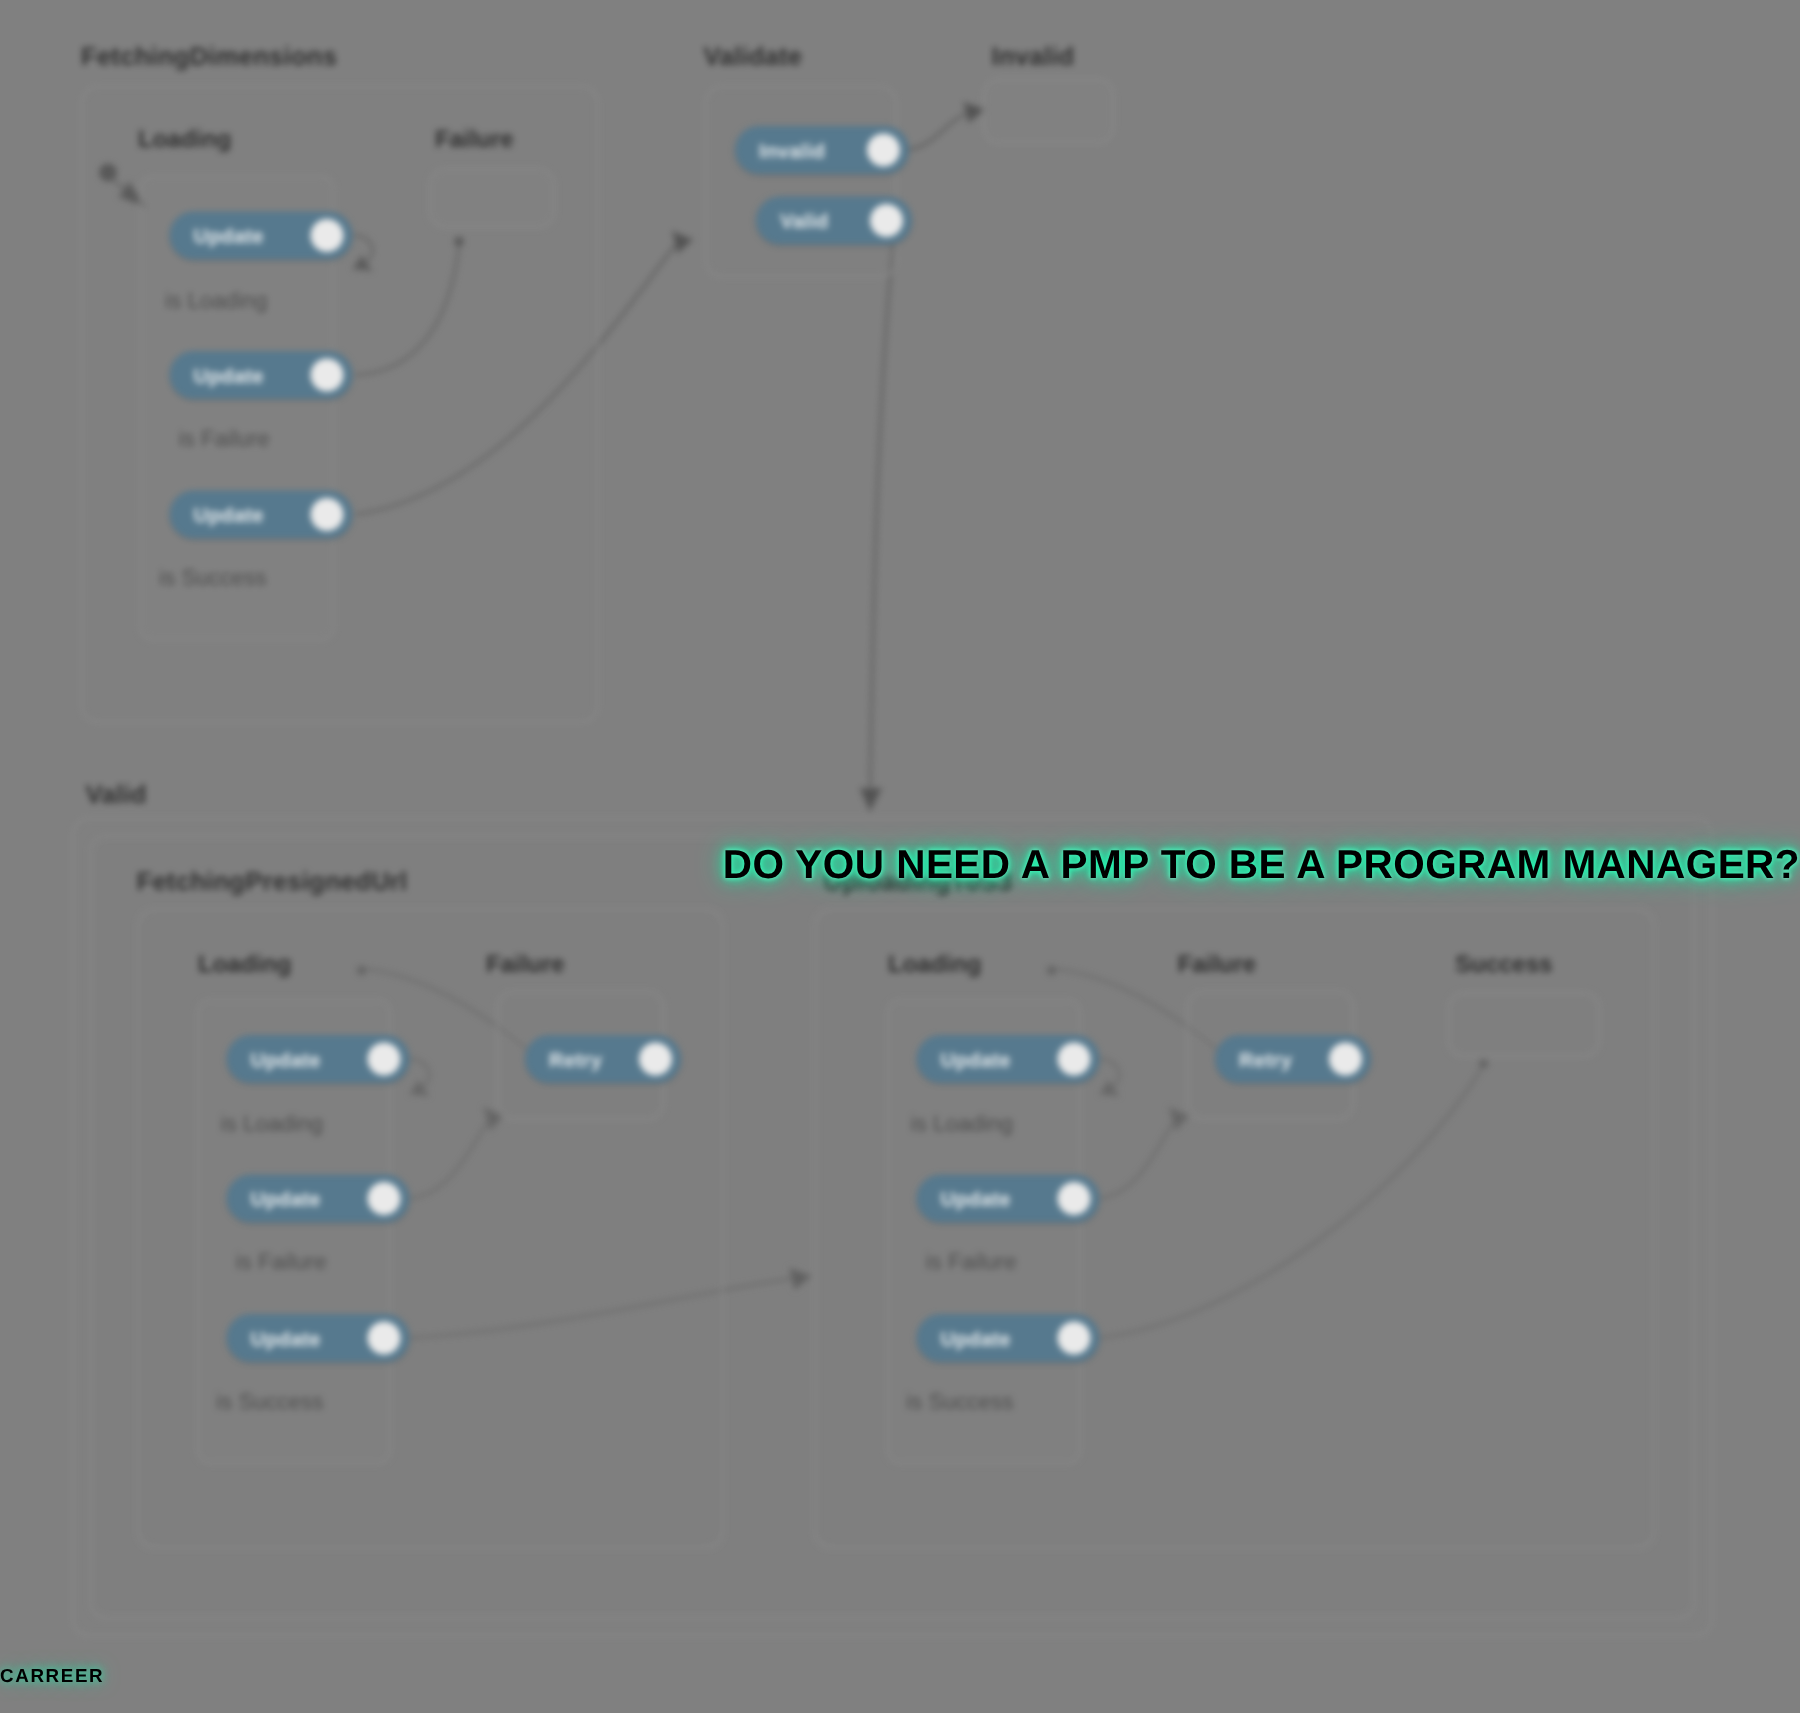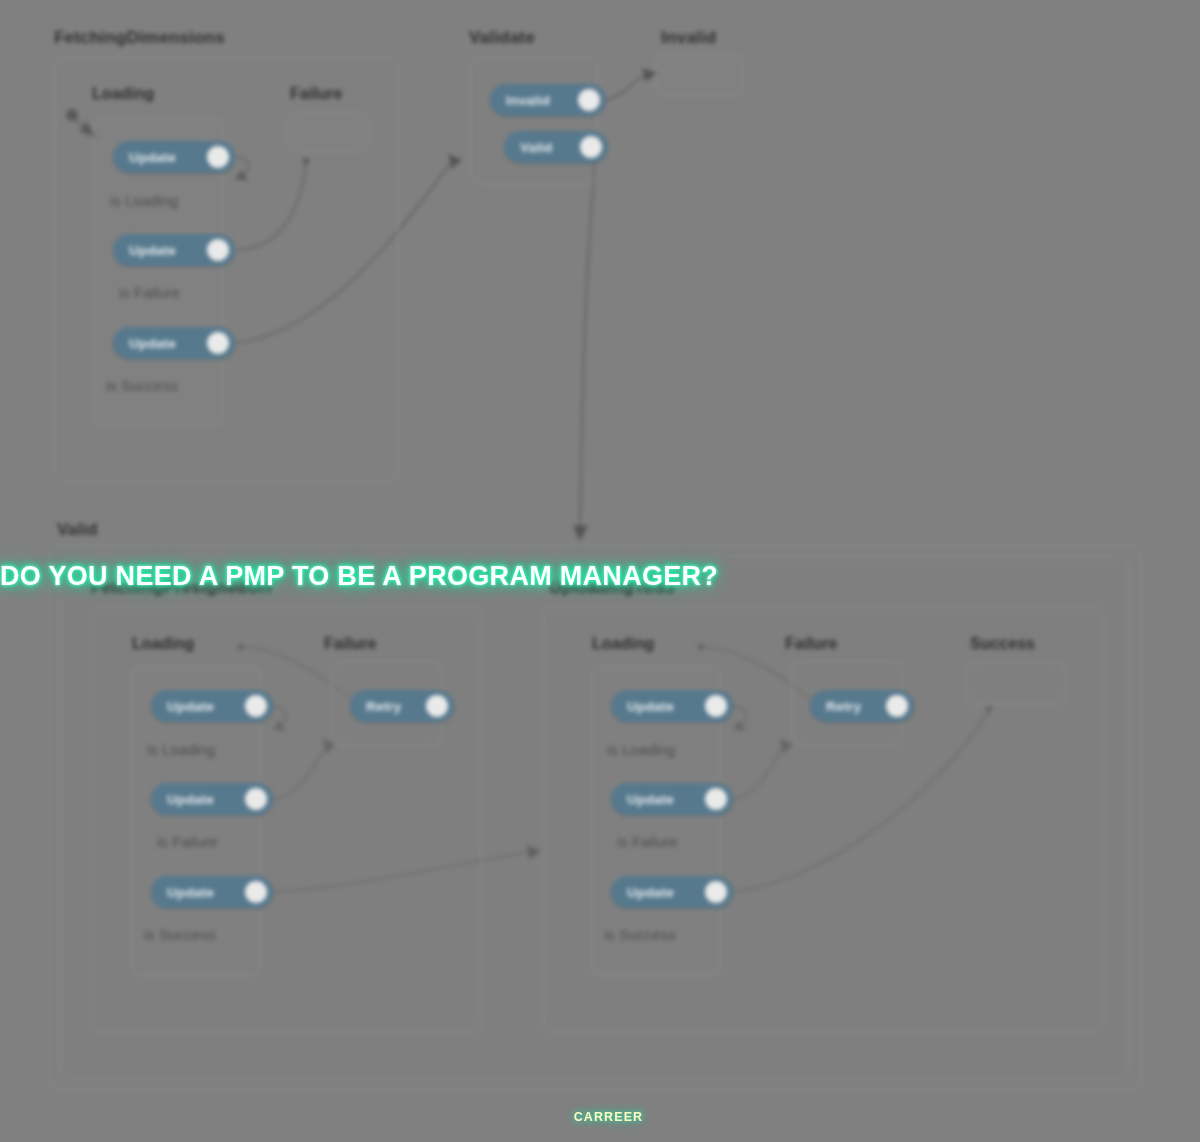--- a/index.html
+++ b/index.html
@@ -82,42 +82,40 @@
   #edges path{fill:none;stroke:#5d5d5d;stroke-width:1.7px;}
   #edges .dot{fill:#4f4f4f;}
   #edges .head{fill:#4f4f4f;}
 
   
   #overlay-layer{position:absolute;inset:0;}
   #headline{
     position:absolute;
     left:0;right:0;
     top:561px;
-    text-align:left;
+    text-align:right;
     font-size:27px;
     font-weight:bold;
-    color:#ffffff;
+    color:#000000;
     letter-spacing:.3px;
     text-shadow:
        0 0 5px #16f0a8,
        0 0 10px #16f0a8,
        0 0 18px #0fe09c,
        0 0 3px #ffffff;
   }
   #footer-tag{
     position:absolute;
     left:0;right:0;
     top:1110px;
-    text-align:center;
     font-size:12.5px;
     font-weight:bold;
-    color:#fef9c3;
+    color:#000000;
     letter-spacing:1.1px;
     text-shadow:0 0 6px rgba(24,242,173,.85), 0 0 12px rgba(24,242,173,.55);
-    margin-left:17px;
   }
 </style>
 </head>
 <body>
 
 <div id="diagram-layer">
 
   <svg id="edges" viewBox="0 0 1200 1142">
 
     <circle class="dot" cx="72" cy="115" r="6"></circle>

